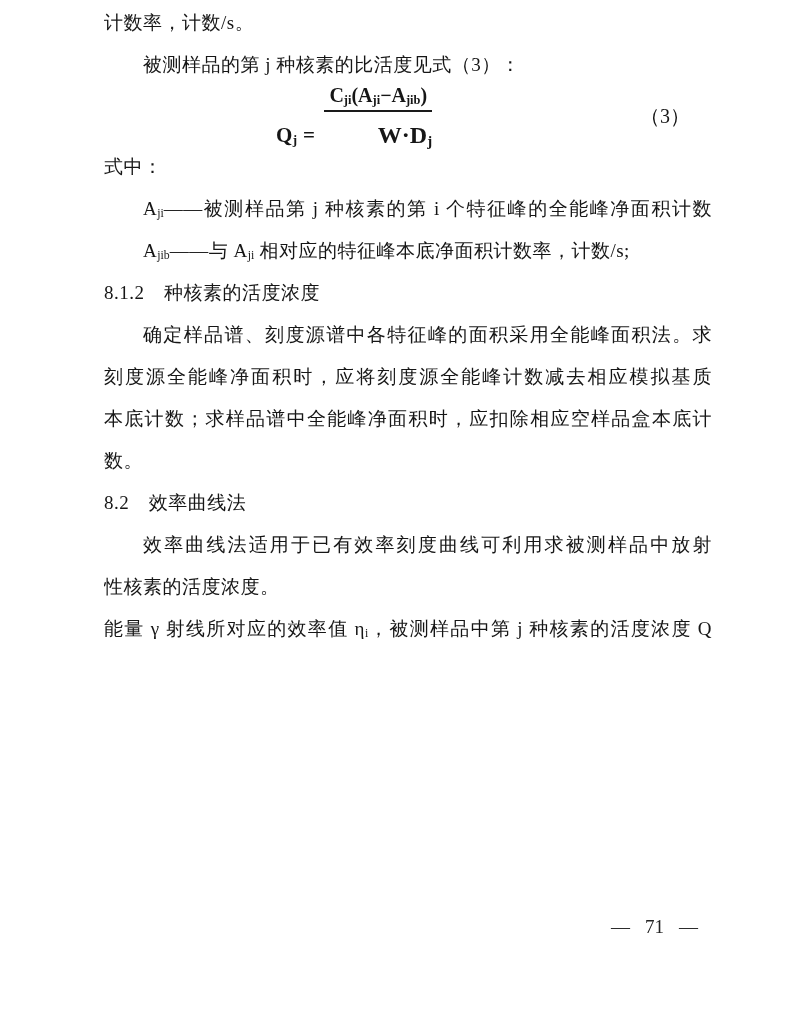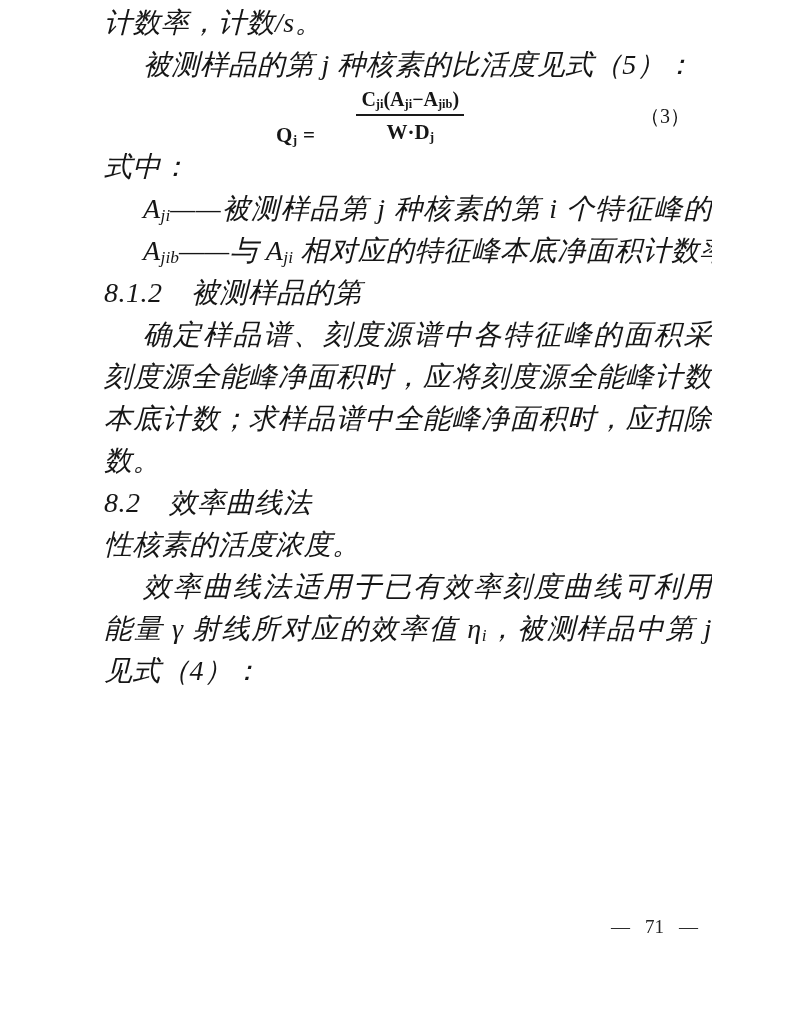--- a/index.html
+++ b/index.html
@@ -2,69 +2,67 @@
 <html><head>
 <meta charset="utf-8">
 <style>
   html,body{margin:0;padding:0;}
   body{
     width:800px;height:1013px;background:#ffffff;position:relative;overflow:hidden;
     font-family:"Liberation Serif","DejaVu Serif",serif;color:#161616;
   }
   .doc{position:absolute;left:104px;top:2px;width:608px;}
   .line{
-    font-size:28px;height:42px;line-height:42px;white-space:nowrap;overflow:hidden;
+    font-size:19px;height:42px;line-height:42px;white-space:nowrap;overflow:hidden;
     letter-spacing:0.5px;
-    font-style:italic;
   }
   .line.indent{text-indent:39px;}
   .line.jst{white-space:normal;text-align:justify;text-align-last:justify;}
   sub{font-size:0.62em;line-height:0;vertical-align:-0.18em;letter-spacing:0;}
   
   .formula-row{height:60px;position:relative;display:flex;align-items:center;}
   .fwrap{margin-left:172px;display:flex;align-items:center;font-weight:600;font-size:21px;}
   .flhs{margin-right:9px;letter-spacing:0.5px;margin-top:38px;}
-  .frac{display:inline-flex;flex-direction:column;align-items:center;margin-left:32px;}
+  .frac{display:inline-flex;flex-direction:column;align-items:flex-end;}
   .fnum{font-size:20px;padding:0 5px 3px;border-bottom:2px solid #1a1a1a;}
-  .fden{font-size:21px;padding-top:4px;}
+  .fden{font-size:24px;padding-top:10px;}
   .eqnum{position:absolute;right:22px;top:50%;transform:translateY(-50%);font-size:20px;}
   
   .footer{
     position:absolute;right:102px;top:916px;display:flex;align-items:center;gap:15px;
     font-size:19px;color:#222;
   }
 </style>
 </head>
 <body>
 
 <div class="doc">
     <div class="line">计数率，计数/s。</div>
-    <div class="line indent">被测样品的第 j 种核素的比活度见式（5）：</div>
+    <div class="line indent">被测样品的第 j 种核素的比活度见式（3）：</div>
     <div class="formula-row" style="display: flex;">
   <div class="fwrap">
     <span class="flhs">Q<sub>j</sub> =</span>
     <span class="frac">
       <span class="fnum">C<sub>ji</sub>(A<sub>ji</sub>−A<sub>jib</sub>)</span>
       <span class="fden">W·D<sub>j</sub></span>
     </span>
   </div>
   <span class="eqnum">（3）</span>
 </div>
     <div class="line">式中：</div>
     <div class="line indent jst">A<sub>ji</sub>——被测样品第 j 种核素的第 i 个特征峰的全能峰净面积计数</div>
     <div class="line indent">A<sub>jib</sub>——与 A<sub>ji</sub> 相对应的特征峰本底净面积计数率，计数/s;</div>
-    <div class="line">8.1.2　被测样品的第</div>
+    <div class="line">8.1.2　种核素的活度浓度</div>
     <div class="line indent jst">确定样品谱、刻度源谱中各特征峰的面积采用全能峰面积法。求</div>
     <div class="line jst">刻度源全能峰净面积时，应将刻度源全能峰计数减去相应模拟基质</div>
     <div class="line jst">本底计数；求样品谱中全能峰净面积时，应扣除相应空样品盒本底计</div>
     <div class="line">数。</div>
     <div class="line">8.2　效率曲线法</div>
+    <div class="line indent jst">效率曲线法适用于已有效率刻度曲线可利用求被测样品中放射</div>
     <div class="line">性核素的活度浓度。</div>
-    <div class="line indent jst">效率曲线法适用于已有效率刻度曲线可利用求被测样品中放射</div>
     <div class="line jst">能量 γ 射线所对应的效率值 η<sub>i</sub>，被测样品中第 j 种核素的活度浓度 Q</div>
-    <div class="line">见式（4）：</div>
   </div>
 
 <div class="footer">
   <span>—</span>
   <span>71</span>
   <span>—</span>
 </div>
 
 </body></html>

